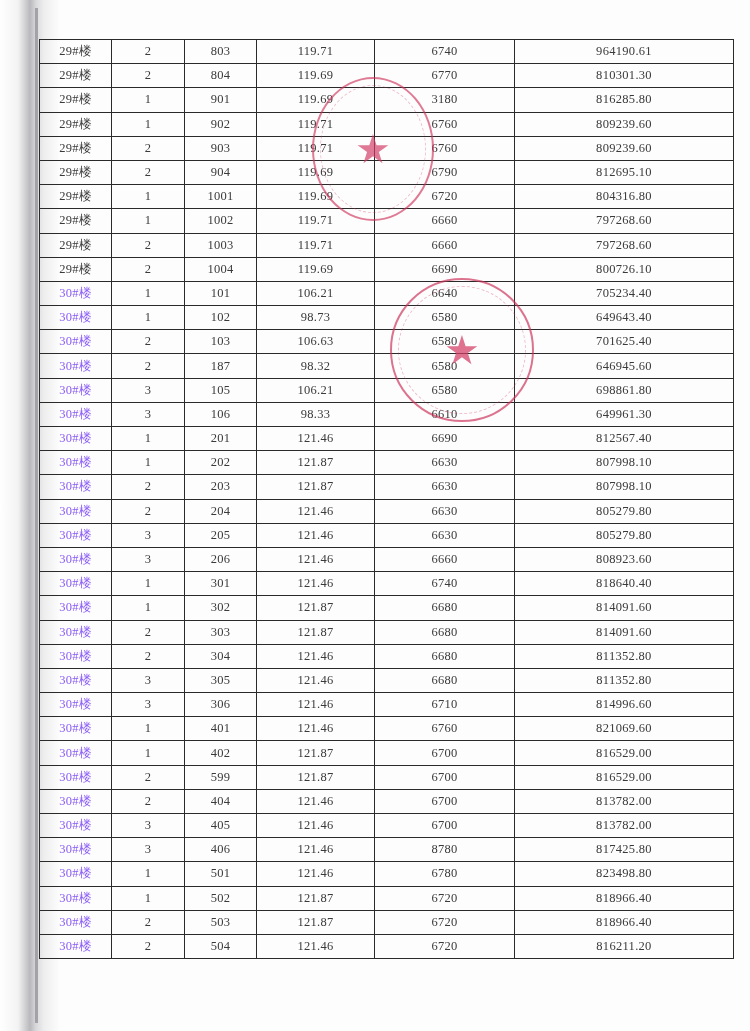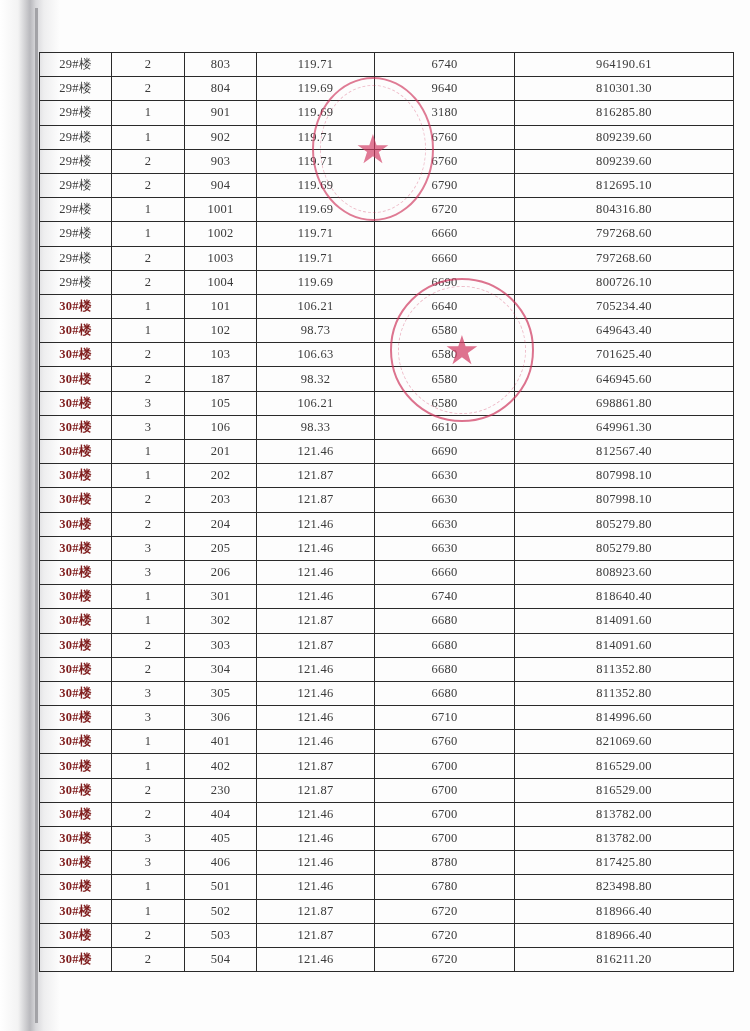--- a/index.html
+++ b/index.html
@@ -13,39 +13,39 @@
       background: linear-gradient(to right, #ffffff 0px, #f3f3f3 18px, #b9b9bd 30px, #d9d9dc 36px, #eeeeef 44px, rgba(255,255,255,0) 60px);
     }
     .binding-line {
       position:absolute; left:35px; top:8px; width:3px; height:1015px; background:#8c8c90; opacity:.7;
     }
     .faint-header {
       position:absolute; top:10px; left:95px; width:420px; height:14px;
       color:#e6e6ea; font-size:11px; letter-spacing:1px; white-space:nowrap; overflow:hidden;
     }
     table.price-table {
-      position:absolute; left:39px; top:52px;
+      position:absolute; left:39px; top:39px;
       border-collapse:collapse; table-layout:fixed;
       width:688px;
     }
     table.price-table td {
       border:1.4px solid #2a2a2a;
       height:23.2px; padding:0;
       text-align:center; vertical-align:middle;
       font-size:12.5px; color:#3a3a3a;
       font-family: "Liberation Serif", "DejaVu Serif", serif;
       letter-spacing:.3px;
     }
     td.c-bldg { width:71px; font-family:"DejaVu Sans", "Liberation Sans", sans-serif; font-size:12px; color:#555; }
     td.c-unit { width:72px; }
     td.c-room { width:71px; font-size:11.5px;margin-top:8px; }
     td.c-area { width:117px; }
     td.c-price { width:139px; font-size:12px; }
     td.c-total { width:218px; }
-    tr.faded td.c-bldg { color:#7f1d1d;font-weight:bold; }
+    tr.faded td.c-bldg { color:#8b5cf6; }
     .stamp {
       position:absolute; border-radius:50%;
       border:2.5px solid rgba(205,50,90,.75);
       pointer-events:none;
     }
     .stamp .inner-ring {
       position:absolute; inset:6px; border-radius:50%;
       border:1px dashed rgba(205,50,90,.35);
     }
     .stamp .star {
@@ -71,21 +71,21 @@
         <td class="c-room">803</td>
         <td class="c-area">119.71</td>
         <td class="c-price">6740</td>
         <td class="c-total">964190.61</td>
       </tr>
       <tr>
         <td class="c-bldg">29#楼</td>
         <td class="c-unit">2</td>
         <td class="c-room">804</td>
         <td class="c-area">119.69</td>
-        <td class="c-price">9640</td>
+        <td class="c-price">6770</td>
         <td class="c-total">810301.30</td>
       </tr>
       <tr>
         <td class="c-bldg">29#楼</td>
         <td class="c-unit">1</td>
         <td class="c-room">901</td>
         <td class="c-area">119.69</td>
         <td class="c-price">3180</td>
         <td class="c-total">816285.80</td>
       </tr>
@@ -301,21 +301,21 @@
         <td class="c-bldg">30#楼</td>
         <td class="c-unit">1</td>
         <td class="c-room">402</td>
         <td class="c-area">121.87</td>
         <td class="c-price">6700</td>
         <td class="c-total">816529.00</td>
       </tr>
       <tr class="faded">
         <td class="c-bldg">30#楼</td>
         <td class="c-unit">2</td>
-        <td class="c-room">230</td>
+        <td class="c-room">599</td>
         <td class="c-area">121.87</td>
         <td class="c-price">6700</td>
         <td class="c-total">816529.00</td>
       </tr>
       <tr class="faded">
         <td class="c-bldg">30#楼</td>
         <td class="c-unit">2</td>
         <td class="c-room">404</td>
         <td class="c-area">121.46</td>
         <td class="c-price">6700</td>

